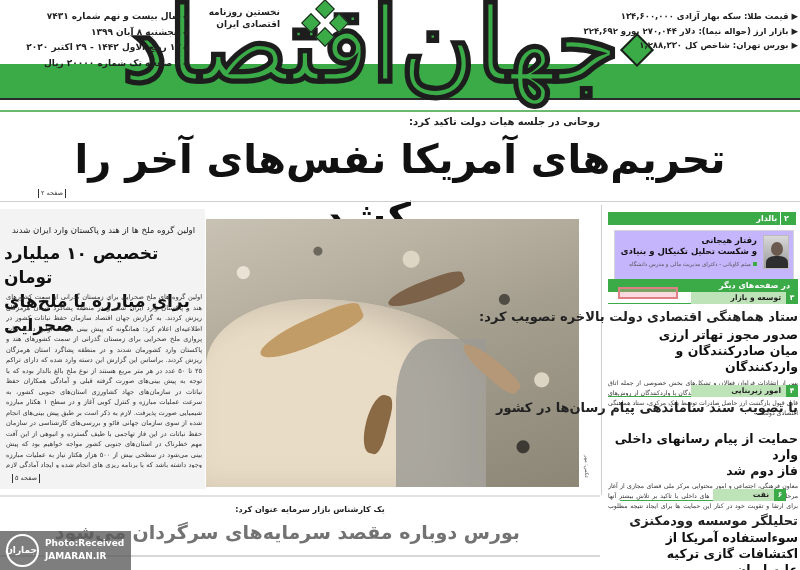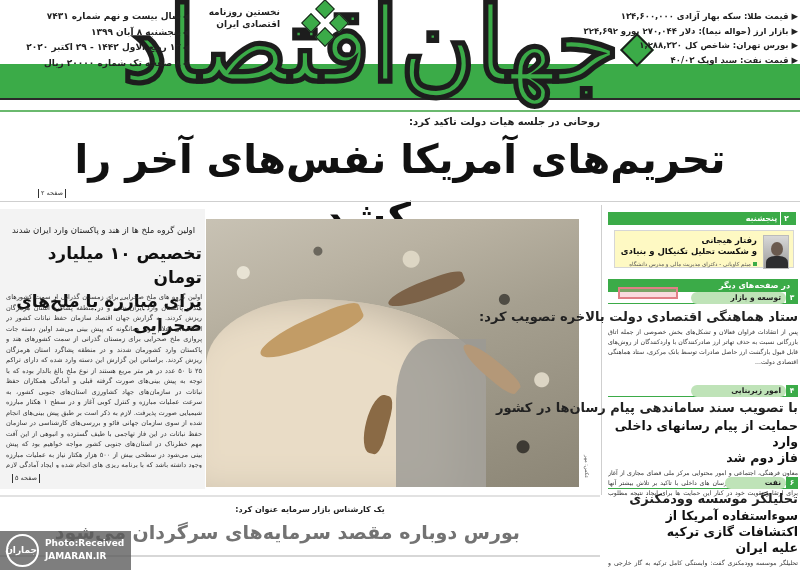--- a/index.html
+++ b/index.html
@@ -34,21 +34,21 @@
   .headline-main { position: absolute; left: 20px; top: 130px; width: 760px; text-align: center; direction: rtl;
                    font-family: "DejaVu Sans", sans-serif; font-weight: bold; font-size: 40px; line-height: 58px;
                    color: #111; letter-spacing: -1px; }
   .page-ref { position: absolute; font-size: 6.5px; color: #333; border-left: 1px solid #333; border-right: 1px solid #333; padding: 0 2px; direction: rtl; line-height: 9px; }
 
   .hr-light { position: absolute; height: 1px; background: #cfcfcf; }
 
   
   .locust-box { position: absolute; left: 0; top: 209px; width: 205px; height: 280px; background: #f3f3f3; }
   .locust-kicker { position: absolute; left: 6px; top: 16px; width: 195px; text-align: center; direction: rtl; font-size: 8.5px; font-weight: normal; color: #222; }
-  .locust-title { position: absolute; left: 4px; top: 32px; width: 198px; text-align: right; direction: rtl; font-size: 17px; line-height: 24px; font-weight: bold; color: #111; }
+  .locust-title { position: absolute; left: 4px; top: 32px; width: 198px; text-align: left; direction: rtl; font-size: 17px; line-height: 24px; font-weight: bold; color: #111; }
   .locust-body { position: absolute; left: 6px; top: 83px; width: 196px; direction: rtl; text-align: justify; font-size: 6.6px; line-height: 10.5px; color: #333; }
 
   
   .photo { position: absolute; left: 206px; top: 219px; width: 373px; height: 268px; overflow: hidden;
            background: linear-gradient(160deg, #c8c2b4 0%, #b9b2a2 25%, #a59f8f 50%, #8c8676 100%); }
   .photo .bg-noise { position: absolute; inset: 0;
      background:
        radial-gradient(circle at 10% 20%, #e8e3d4 0 6px, transparent 7px),
        radial-gradient(circle at 30% 12%, #6b675d 0 4px, transparent 5px),
        radial-gradient(circle at 55% 15%, #ddd6c4 0 8px, transparent 9px),
@@ -62,23 +62,23 @@
   .rock-shadow { position: absolute; left: 190px; top: 120px; width: 90px; height: 150px; background: #9b9a95; border-radius: 40% 0 0 0; opacity: 0.8; }
   .hopper { position: absolute; background: #b48f5e; border-radius: 50% 30% 30% 50%; }
   .photo-credit { position: absolute; left: 580px; top: 455px; width: 10px; font-size: 5px; color: #555; writing-mode: vertical-rl; }
 
   
   .right-col { position: absolute; left: 604px; top: 205px; width: 196px; height: 290px; direction: rtl; }
   .sec-bar { position: relative; height: 13px; margin: 0 4px; background: #3bab48; color: #fff; font-size: 8px; font-weight: bold; line-height: 13px; padding-right: 4px; }
   .sec-bar .num { display: inline-block; background: #3bab48; color: #fff; padding: 0 3px; border-left: 1px solid #fff; }
   .sec-bar-light { position: relative; height: 12px; margin: 0 4px; border-bottom: 1px solid #3bab48; font-size: 7.5px; font-weight: bold; line-height: 12px; }
   .sec-bar-light .num { display: inline-block; width: 12px; text-align: center; background: #3bab48; color: #fff; }
-  .sec-bar-light .lbl { display: inline-block; background: #bfe3b8; color: #222; padding: 0 5px 0 40px; border-radius: 6px; }
-
-  .editorial-box { position: absolute; left: 10px; top: 25px; width: 180px; height: 38px; border: 1px solid #d6d6d6; background: #fef9c3; }
+  .sec-bar-light .lbl { display: inline-block; background: #bfe3b8; color: #222; padding: 0 5px 0 40px; }
+
+  .editorial-box { position: absolute; left: 10px; top: 25px; width: 180px; height: 62px; border: 1px solid #d6d6d6; background: #c4b5fd; }
   .ed-photo { position: absolute; right: 4px; top: 4px; width: 26px; height: 34px; background: linear-gradient(#d8d8d8, #9a9a9a); border: 1px solid #bbb; overflow: hidden; }
   .ed-photo .head { position: absolute; left: 7px; top: 6px; width: 12px; height: 14px; border-radius: 50%; background: #6a5a4f; }
   .ed-photo .body { position: absolute; left: 2px; top: 20px; width: 22px; height: 16px; border-radius: 40% 40% 0 0; background: #2e2e30; }
   .ed-title { position: absolute; right: 36px; top: 4px; width: 140px; font-size: 8.5px; line-height: 11px; font-weight: bold; text-align: right; color: #111; }
   .ed-author { position: absolute; right: 36px; top: 30px; width: 142px; font-size: 5.5px; color: #555; text-align: right; white-space: nowrap; }
   .ed-author .sq { display: inline-block; width: 4px; height: 4px; background: #3bab48; margin-left: 2px; }
 
   .other-pages { position: absolute; left: 4px; top: 74px; width: 190px; height: 13px; background: #3bab48; color: #fff; font-size: 8px; font-weight: bold; line-height: 13px; padding-right: 8px; }
   .other-pages .stamp { position: absolute; left: 10px; top: 8px; width: 60px; height: 12px; border: 2px solid #e07f86; background: rgba(240,150,160,0.35); }
 
@@ -119,21 +119,20 @@
     <div class="info-line"><span class="tri">◀</span><span>سال بیست و نهم شماره ۷۴۳۱</span></div>
     <div class="info-line"><span class="tri">◀</span><span>پنجشنبه ۸ آبان ۱۳۹۹</span></div>
     <div class="info-line"><span class="tri">◀</span><span>۱۲ ربیع الاول ۱۴۴۲ - ۲۹ اکتبر ۲۰۲۰</span></div>
     <div class="info-line"><span class="tri">◀</span><span>۸ صفحه تک شماره ۲۰۰۰۰ ریال</span></div>
   </div>
 
   <div class="market-info">
     <div class="market-line"><span>▶ </span><span>قیمت طلا: سکه بهار آزادی ۱۳۴,۶۰۰,۰۰۰</span></div>
     <div class="market-line"><span>▶ </span><span>بازار ارز (حواله نیما): دلار ۲۷۰,۰۴۴ یورو ۳۲۴,۶۹۲</span></div>
     <div class="market-line"><span>▶ </span><span>بورس تهران: شاخص کل ۱,۲۸۸,۳۳۰</span></div>
-    <div class="market-line"><span>▶ </span><span>قیمت نفت: سبد اوپک ۴۰/۰۳</span></div>
   </div>
 </div>
 <div class="rule-green"></div>
 
 <div class="kicker-main">روحانی در جلسه هیات دولت تاکید کرد:</div>
 <div class="headline-main">تحریم‌های آمریکا نفس‌های آخر را می‌کشد</div>
 <div class="page-ref" style="left:38px;top:189px;">صفحه ۲</div>
 <div class="hr-light" style="left:0;top:201px;width:800px;"></div>
 
 <div class="locust-box">
@@ -154,21 +153,21 @@
   <div class="hopper" style="left:180px;top:62px;width:80px;height:18px;transform:rotate(-20deg);background:#7c6248;"></div>
   <div class="hopper" style="left:160px;top:175px;width:22px;height:60px;transform:rotate(15deg);background:#8a6a45;"></div>
   <div class="hopper" style="left:250px;top:140px;width:70px;height:18px;transform:rotate(40deg);background:#b49878;"></div>
 </div>
 <div class="photo-credit">عکس: مهر</div>
 
 <div class="hr-light" style="left:601px;top:205px;width:1px;height:290px;"></div>
 <div class="right-col">
   <div class="sec-bar" style="margin-top:7px;">
     <span class="num">۲</span>
-    <span>پنجشنبه</span>
+    <span>بالدار</span>
   </div>
 
   <div class="editorial-box">
     <div class="ed-photo">
       <div class="head"></div>
         <div class="body"></div>
     </div>
     <div class="ed-title">
       <div>رفتار هیجانی</div>
       <div>و شکست تحلیل تکنیکال و بنیادی</div>
@@ -179,37 +178,41 @@
   <div class="other-pages">
     <span>در صفحه‌های دیگر</span>
     <div class="stamp"></div>
   </div>
 
   <div class="story" style="top:87px;">
     <div class="sec-bar-light" style="margin:0;">
       <span class="num">۳</span><span class="lbl">توسعه و بازار</span>
     </div>
     <div class="kick" style="margin-top:5px;">ستاد هماهنگی اقتصادی دولت بالاخره تصویب کرد:</div>
+    <div class="title" style="margin-top:3px;">
+      <div>صدور مجوز تهاتر ارزی</div>
+      <div>میان صادرکنندگان و واردکنندگان</div>
+    </div>
     <div class="body" style="margin-top:3px;height:40px;overflow:hidden;">پس از انتقادات فراوان فعالان و تشکل‌های بخش خصوصی از جمله اتاق بازرگانی نسبت به حذف تهاتر ارز صادرکنندگان با واردکنندگان از روش‌های قابل قبول بازگشت ارز حاصل صادرات توسط بانک مرکزی، ستاد هماهنگی اقتصادی دولت...</div>
   </div>
 
   <div class="story" style="top:180px;">
     <div class="sec-bar-light" style="margin:0;">
       <span class="num">۴</span><span class="lbl">امور زیربنایی</span>
     </div>
     <div class="kick" style="margin-top:3px;">با تصویب سند ساماندهی پیام رسان‌ها در کشور</div>
-    <div class="title" style="margin-top:3px;">
+    <div class="title" style="margin-top:16px;">
       <div>حمایت از پیام رسانهای داخلی وارد</div>
       <div>فاز دوم شد</div>
     </div>
     <div class="body" style="margin-top:2px;height:30px;overflow:hidden;">معاون فرهنگی، اجتماعی و امور محتوایی مرکز ملی فضای مجازی از آغاز مرحله دوم حمایت از پیام رسان های داخلی با تاکید بر تلاش بیشتر آنها برای ارتقا و تقویت خود در کنار این حمایت ها برای ایجاد نتیجه مطلوب خبر داد.</div>
   </div>
 
   <div class="story" style="top:272px;">
-    <div class="sec-bar-light" style="margin:0;">
+    <div class="sec-bar-light" style="margin:12px;">
       <span class="num">۶</span><span class="lbl">نفت</span>
     </div>
     <div class="kick" style="margin-top:2px;">تحلیلگر موسسه وودمکنزی</div>
     <div class="title" style="margin-top:2px;">
       <div>سوءاستفاده آمریکا از اکتشافات گازی ترکیه</div>
       <div>علیه ایران</div>
     </div>
     <div class="body" style="margin-top:2px;height:30px;overflow:hidden;">تحلیلگر موسسه وودمکنزی گفت: وابستگی کامل ترکیه به گاز خارجی و وجود خط لوله‌های مختلف قدرت مذاکره این کشور را بالا برده و البته پایین آمدن قیمت ال‌ان‌جی و دسترسی بیشتر و آزادتر به منابع ال‌ان‌جی در دنیا نیز پیش از این...</div>
   </div>
 </div>

